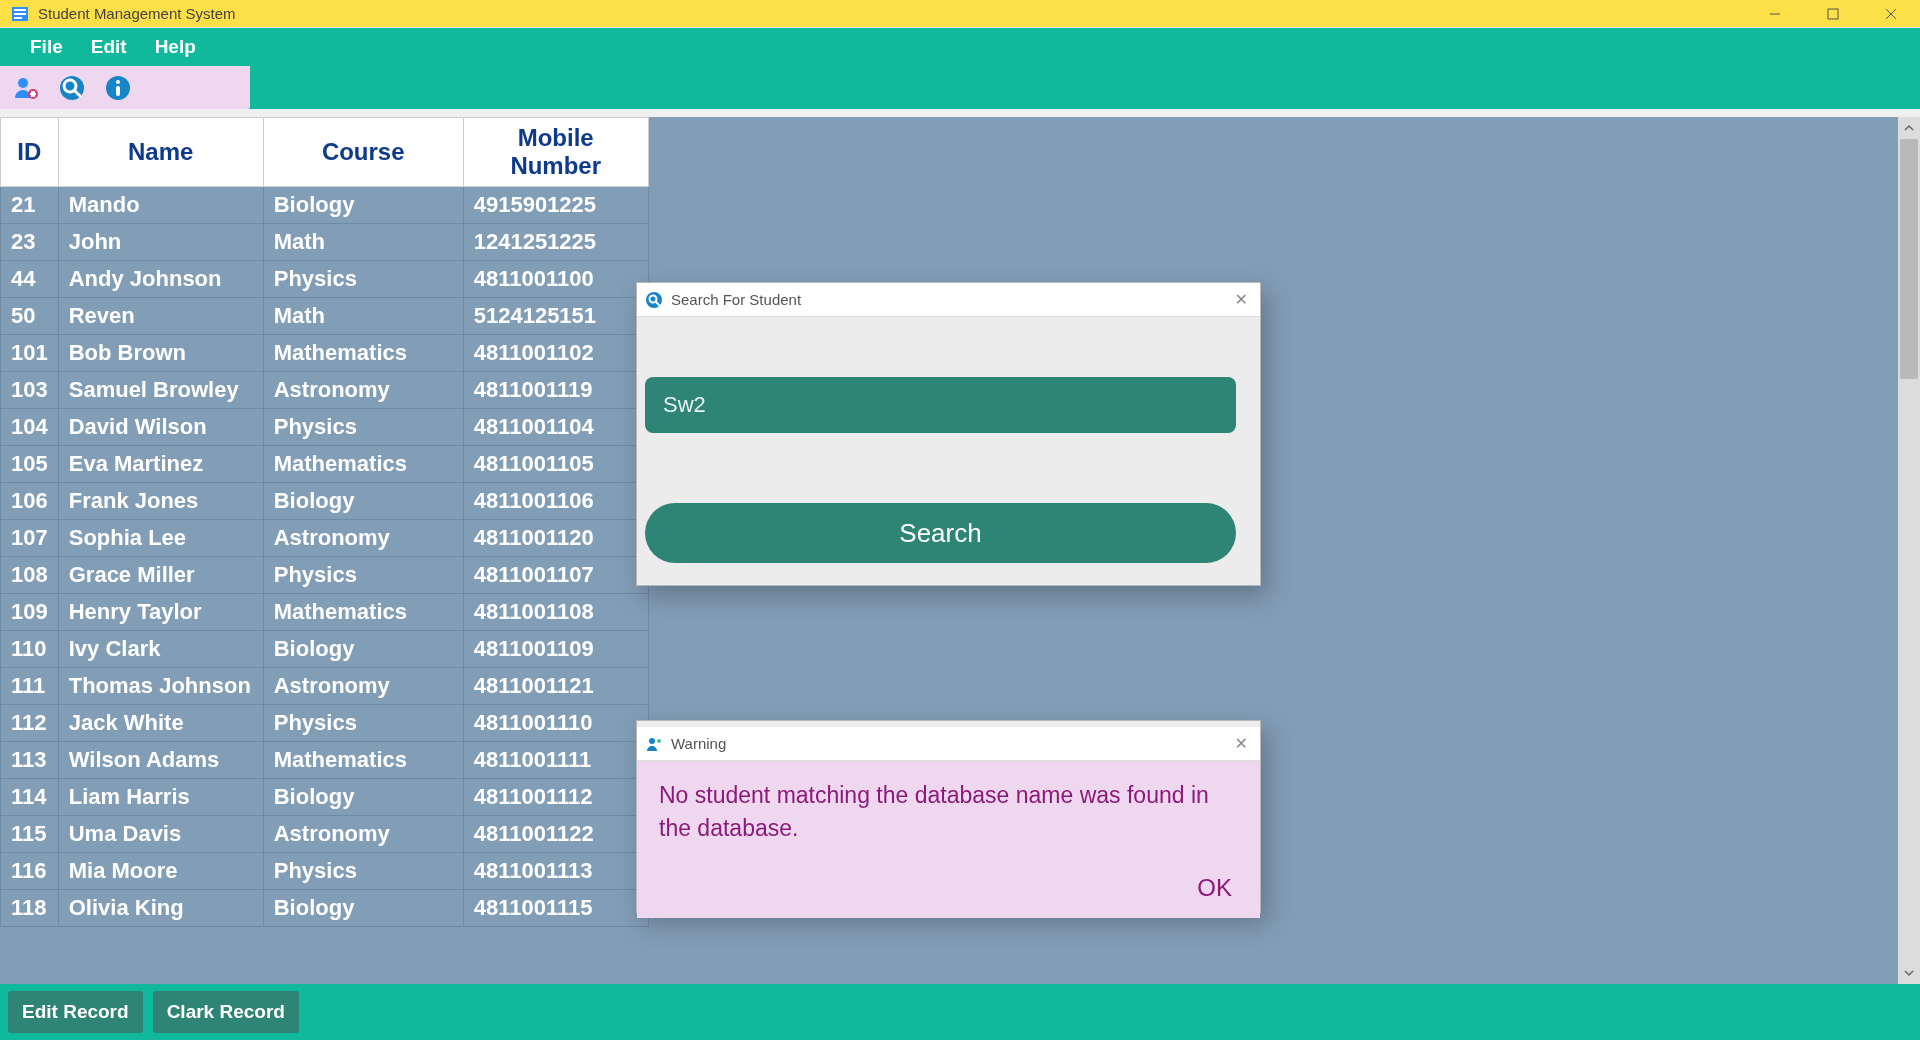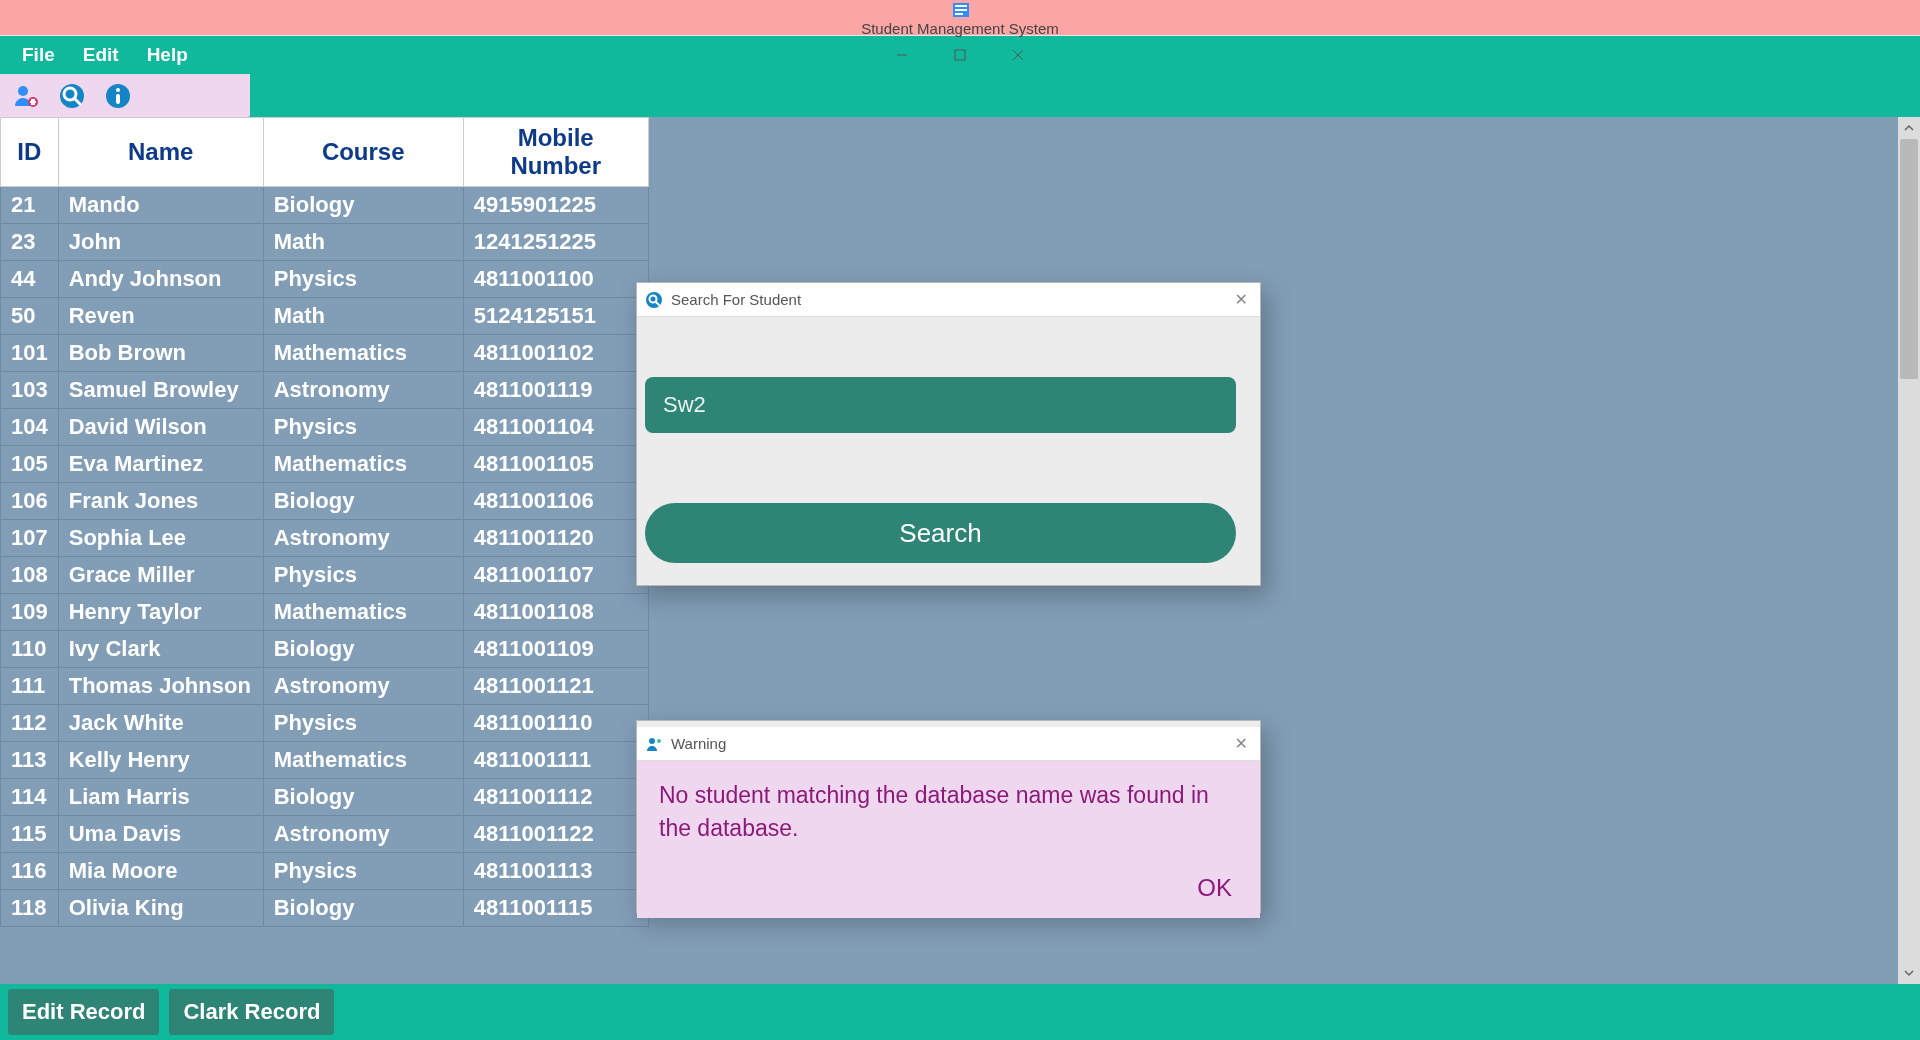--- a/index.html
+++ b/index.html
@@ -1,30 +1,29 @@
 <!DOCTYPE html>
 <html><head>
 <meta charset="utf-8">
 <style>
   * { box-sizing: border-box; margin: 0; padding: 0; }
   html, body { width: 1920px; height: 1040px; font-family: "Segoe UI", Arial, sans-serif; overflow: hidden; }
   body { background: #f0f0f0; position: relative; }
 
   .outer-titlebar {
-    width: 100%; height: 36px; background: #fca5a5; display: flex; align-items: center;
+    width: 100%; height: 28px; background: #fde047; display: flex; align-items: center;
     border-bottom: 1px solid #e5e5e5;
-    flex-direction: column;
   }
   .outer-titlebar .app-icon { width: 20px; height: 20px; margin: 0 8px 0 10px; }
   .outer-titlebar .title { font-size: 15px; color: #444; flex: 1; }
   .outer-titlebar .win-controls { display: flex; }
   .outer-titlebar .win-btn { width: 58px; height: 36px; display:flex; align-items:center; justify-content:center; color:#666; font-size:14px; }
   .outer-titlebar .win-btn svg { width:14px; height:14px; stroke:#555; stroke-width:1; fill:none; }
 
-  .menubar { background: #10b99b; height: 38px; display:flex; align-items:center; padding: 0 12px; gap: 8px; }
+  .menubar { background: #10b99b; height: 38px; display:flex; align-items:center; padding: 0 20px; gap: 8px; }
   .menubar .item { color: #fff; font-weight:600; font-size:19px; padding: 4px 10px; cursor:default; }
 
   .toolbar-row { background:#10b99b; height: 43px; position:relative; }
   .toolbar { background:#efd7ef; height:43px; width: 250px; display:flex; align-items:center; padding:0 12px; gap: 18px; border-bottom-right-radius: 2px; }
   .toolbar .ticon { width:28px; height:28px; display:flex; align-items:center; justify-content:center; }
 
   .content { position:absolute; top: calc(36px + 38px + 43px); bottom: 56px; left:0; right:0; background:#829db6; display:flex; }
   .table-wrap { flex:0 0 auto; }
   table { border-collapse: collapse; }
   thead th { background:#fff; color:#0e3a8a; font-weight:700; font-size:24px; padding: 6px 12px; border: 1px solid #ccc; text-align:center; }
@@ -36,21 +35,21 @@
   tbody td:first-child { text-align:left; }
 
   .right-fill { flex:1; position:relative; }
   .vscroll { position:absolute; top:0; right:0; bottom:0; width:22px; background:#dcdcdc; }
   .vscroll .arrow { width:22px; height:22px; background:#dcdcdc; display:flex; align-items:center; justify-content:center; position:absolute; }
   .vscroll .arrow.up { top:0; }
   .vscroll .arrow.down { bottom:0; }
   .vscroll .thumb { position:absolute; left:2px; right:2px; top:22px; height:240px; background:#b9b9b9; border-radius:2px; }
 
   .footerbar { position:absolute; left:0; right:0; bottom:0; height:56px; background:#10b99b; display:flex; align-items:center; padding: 0 8px; gap: 10px; }
-  .footerbar button { background:#2e8576; color:#fff; border:none; font-weight:700; font-size:22px; padding: 10px 14px; border-radius:3px; }
+  .footerbar button { background:#2e8576; color:#fff; border:none; font-weight:700; font-size:19px; padding: 10px 14px; border-radius:3px; }
 
   
   .dialog { position:absolute; background:#ececec; border:1px solid #b7b7b7; box-shadow: 6px 10px 24px rgba(0,0,0,.25); }
   .dlg-title { height:34px; background:#ffffff; display:flex; align-items:center; padding:0 8px; border-bottom:1px solid #ddd; }
   .dlg-title .icon { width:18px; height:18px; margin-right:8px; }
   .dlg-title .txt { font-size:15px; color:#555; flex:1; }
   .dlg-title .x { color:#888; font-size:16px; padding:0 4px; }
 
   #search-dialog { left: 636px; top: 282px; width: 625px; height: 304px; }
   #search-dialog .body { padding: 60px 24px 24px 8px; display:flex; flex-direction:column; gap: 70px; }
@@ -229,21 +228,21 @@
             <td>4811001121</td>
           </tr>
           <tr>
             <td>112</td>
             <td>Jack White</td>
             <td>Physics</td>
             <td>4811001110</td>
           </tr>
           <tr>
             <td>113</td>
-            <td>Kelly Henry</td>
+            <td>Wilson Adams</td>
             <td>Mathematics</td>
             <td>4811001111</td>
           </tr>
           <tr>
             <td>114</td>
             <td>Liam Harris</td>
             <td>Biology</td>
             <td>4811001112</td>
           </tr>
           <tr>

